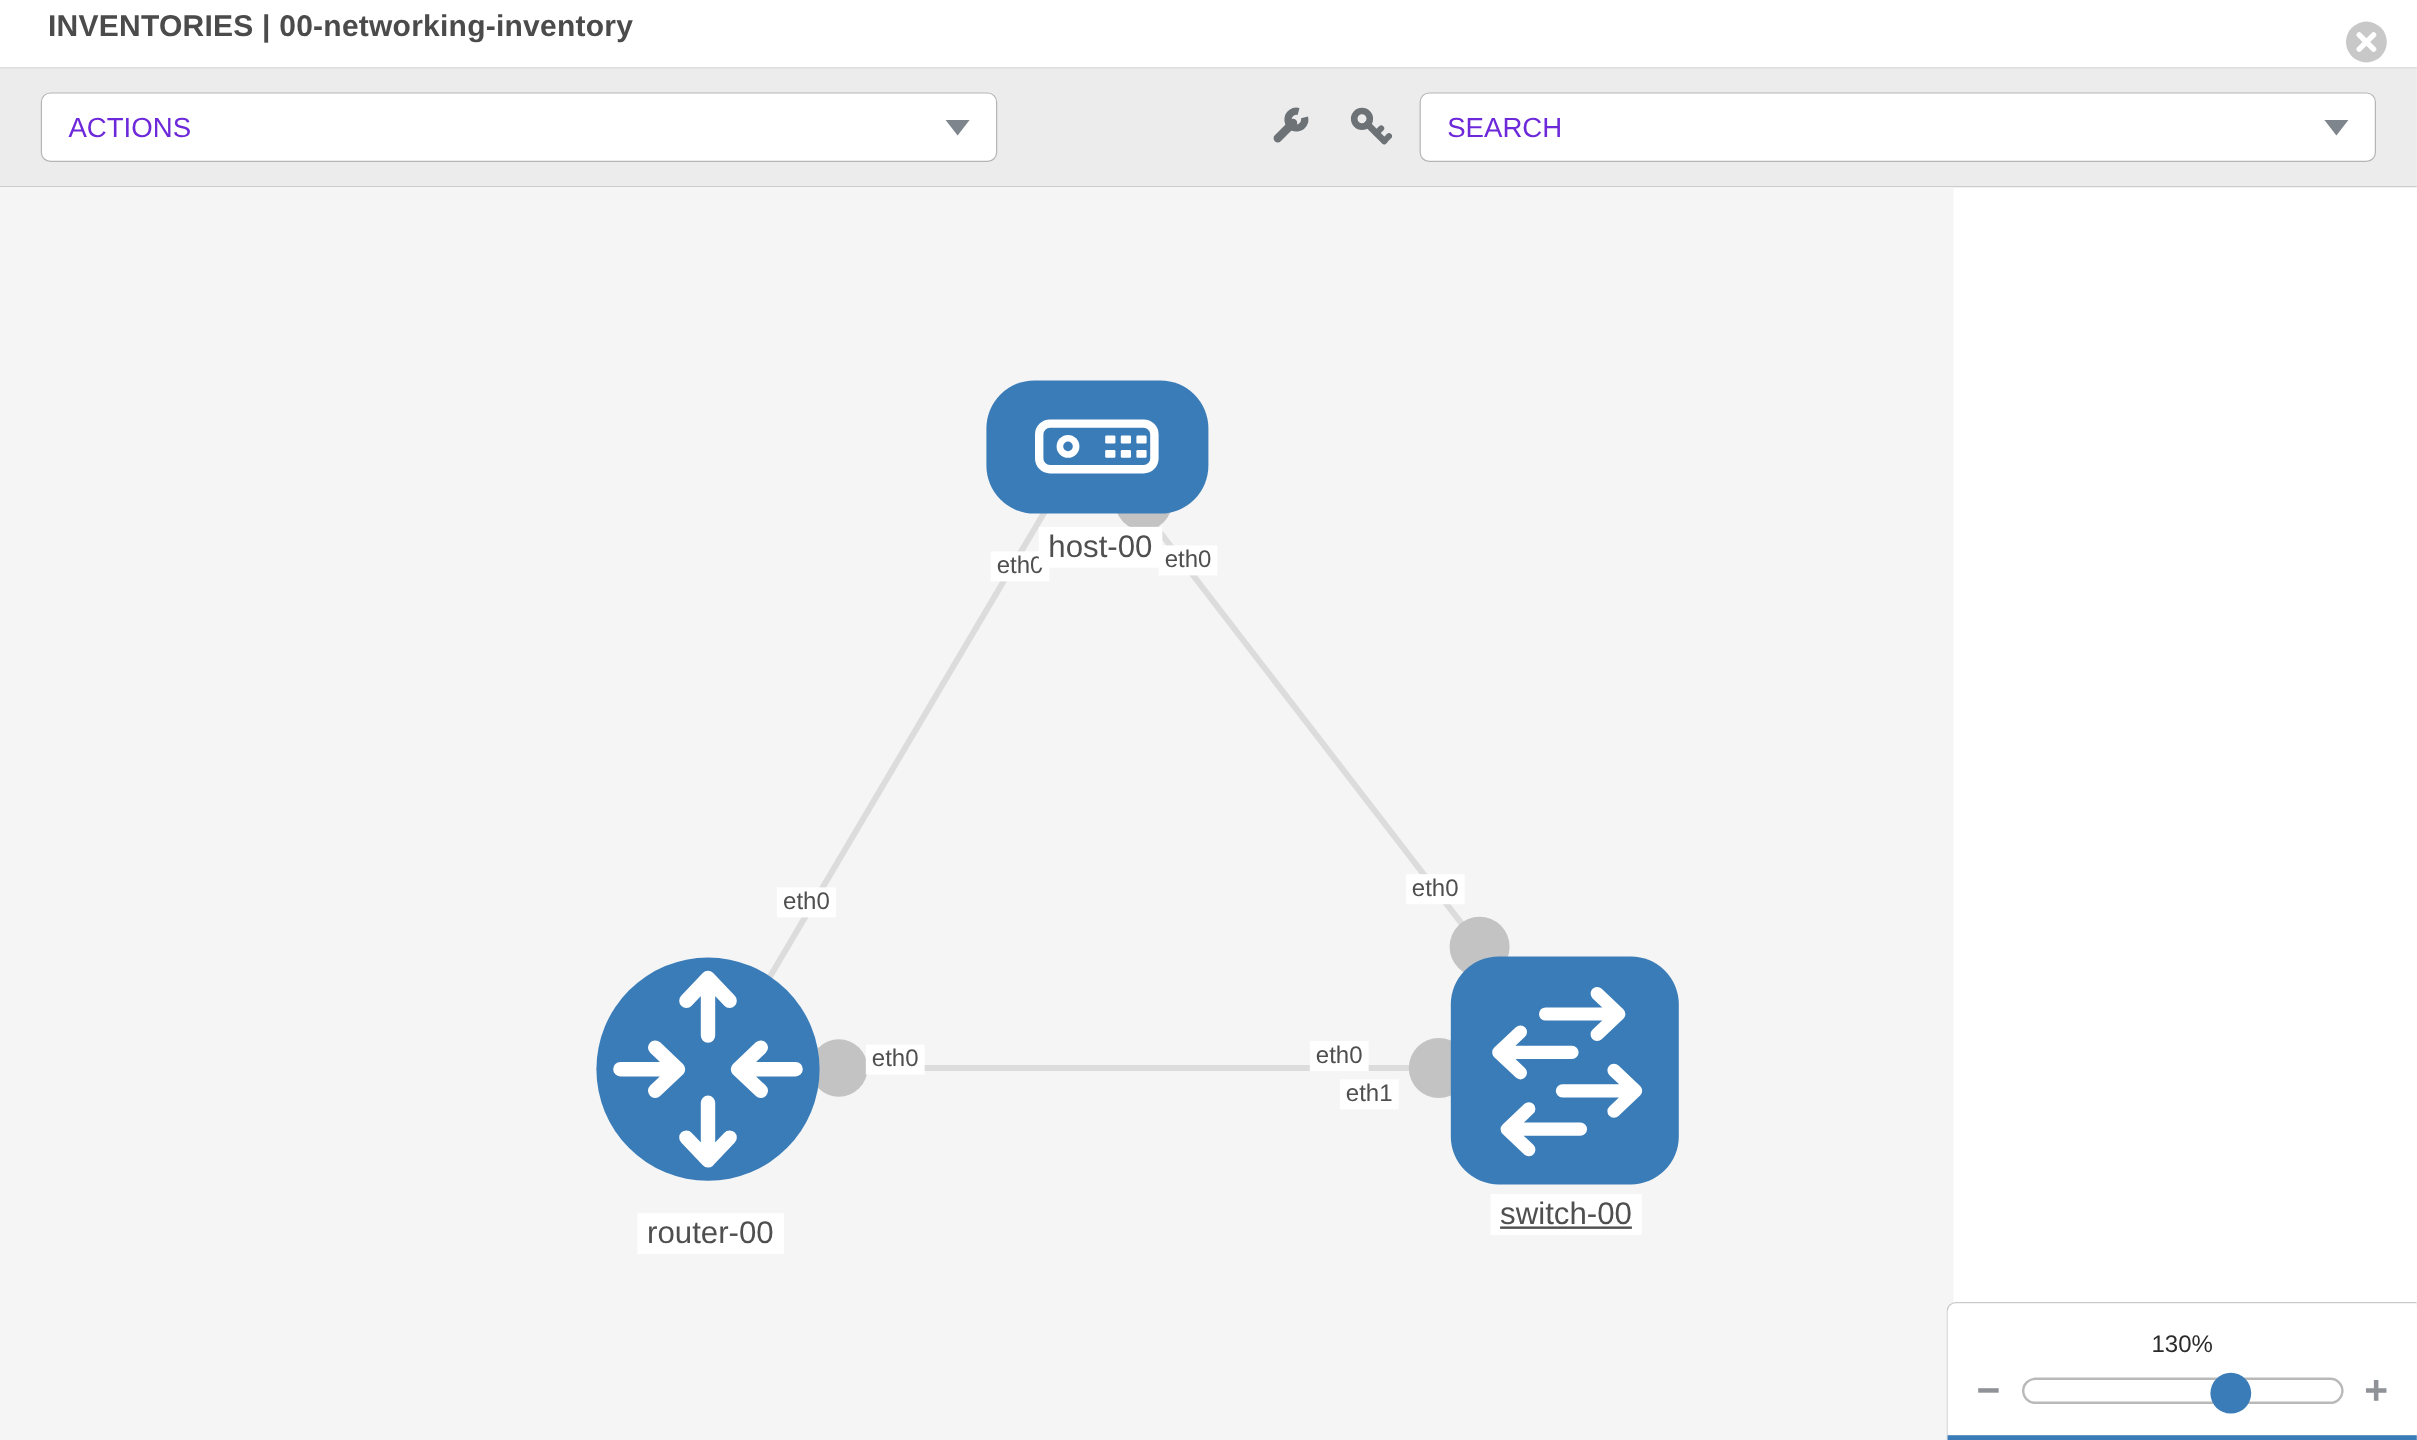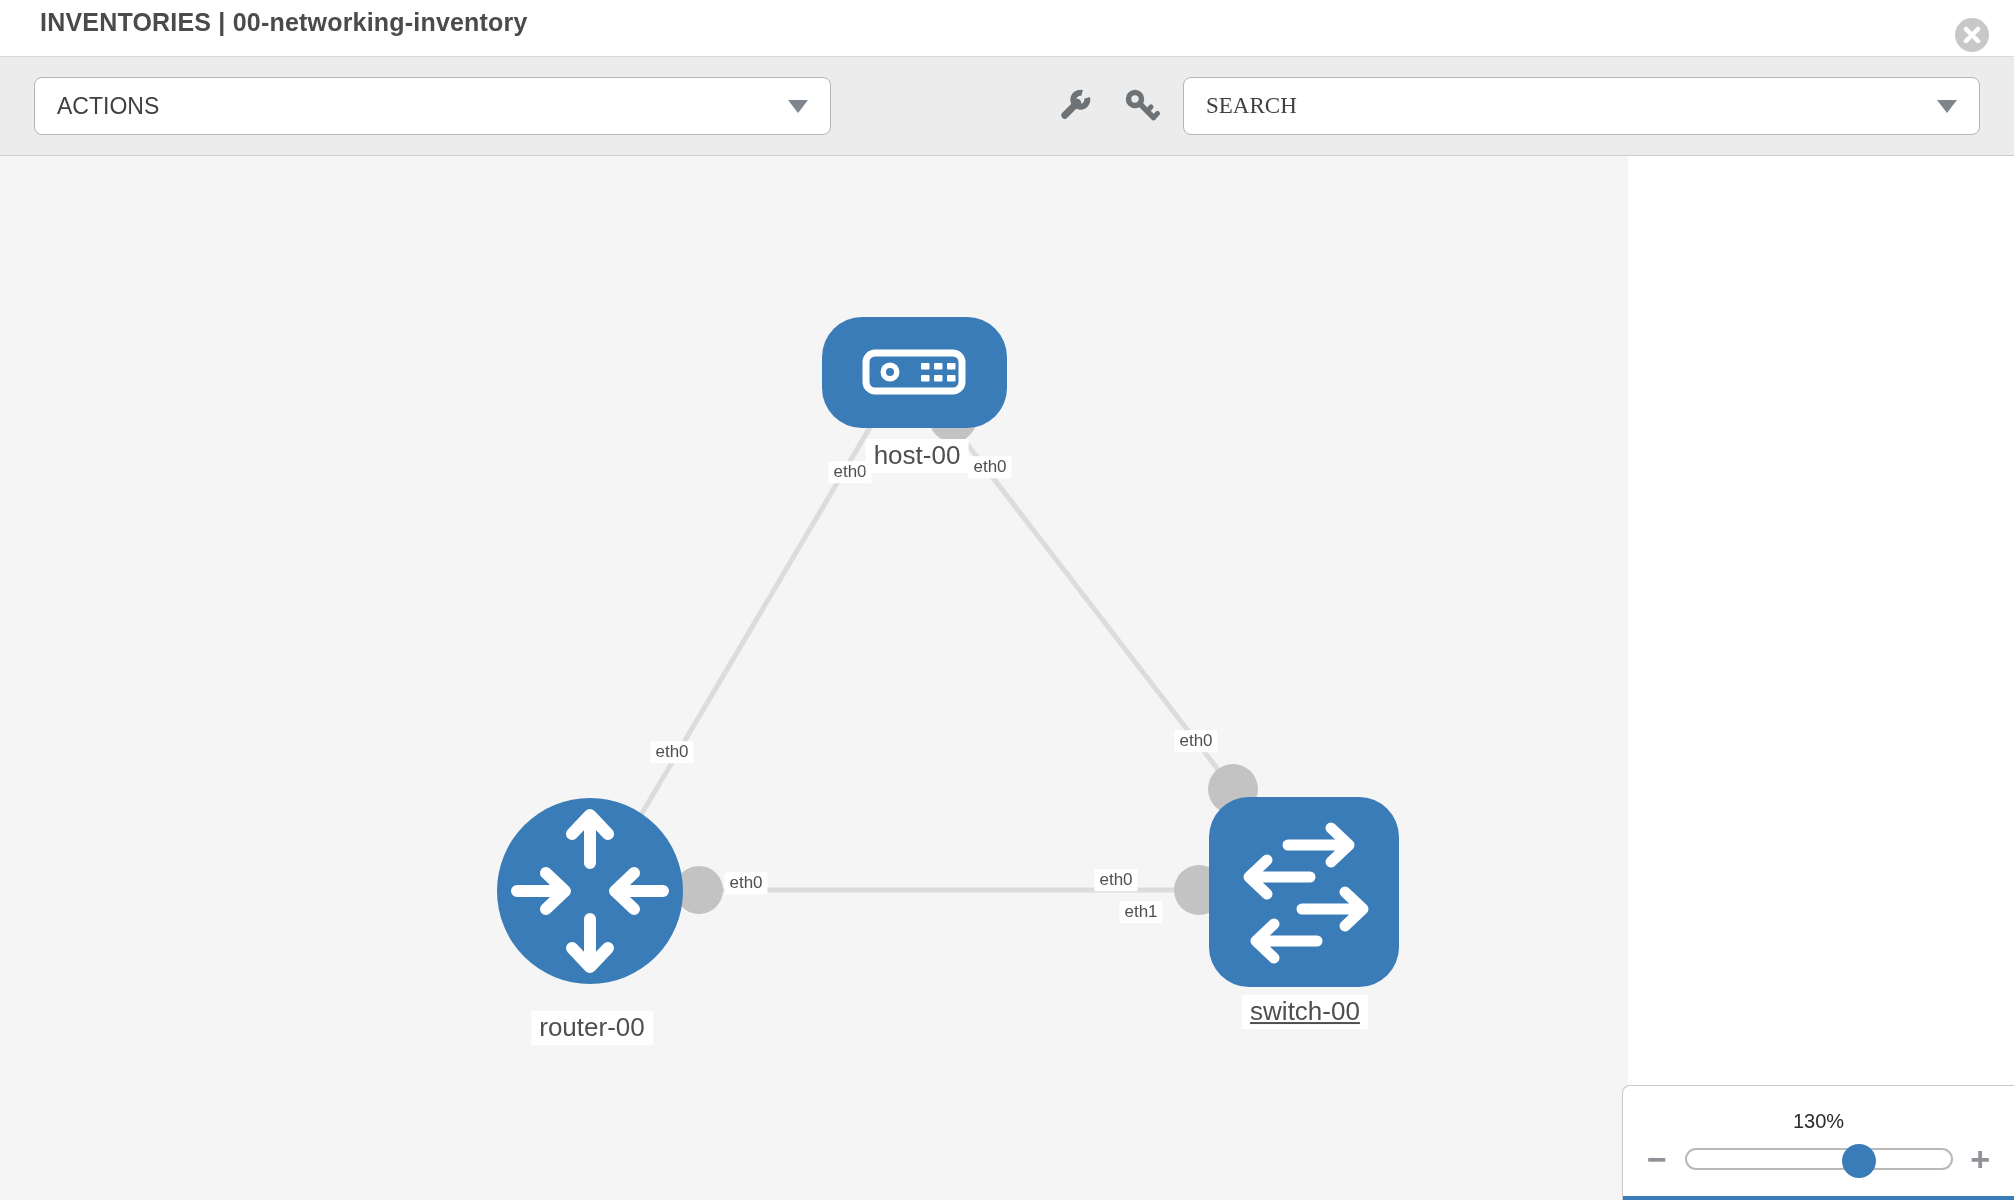--- a/index.html
+++ b/index.html
@@ -9,35 +9,35 @@
     background:#fff; display:flex; align-items:center; padding-left:40px; }
   .page-title { font-size:25px; font-weight:bold; color:#4b4b4b; letter-spacing:.2px; }
   .close-btn { position:absolute; right:25px; top:18px; width:34px; height:34px;
     border-radius:50%; background:#c8c8c8; display:flex; align-items:center;
     justify-content:center; cursor:pointer; }
   .toolbar { position:absolute; left:0; top:56px; width:2014px; height:100px;
     background:#ececec; border-top:1px solid #dadada; border-bottom:1px solid #cdcdcd;
     display:flex; align-items:center; padding:0 34px; }
   .selectbox { height:58px; width:797px; background:#fff; border:1px solid #b5b5b5;
     border-radius:8px; display:flex; align-items:center; justify-content:space-between;
-    padding:0 22px; color:#404040; font-size:23px; cursor:pointer; }
+    padding:0 22px; color:#6d28d9; font-size:23px; cursor:pointer; }
   .caret { width:0; height:0; border-left:10px solid transparent;
     border-right:10px solid transparent; border-top:13px solid #7f858d; }
   .icon-btn { width:46px; height:46px; display:flex; align-items:center;
     justify-content:center; cursor:pointer; }
   .icon-btn.first { margin-left:auto; }
   .icon-btn + .icon-btn { margin-left:22px; }
-  .searchbox { margin-left:18px;font-family:Liberation Serif, serif; }
+  .searchbox { margin-left:18px; }
   .canvas { position:absolute; left:0; top:156px; width:1628px; height:1044px;
     background:#f5f5f6; }
   .canvas svg.topo { position:absolute; left:0; top:0; }
   .chip { position:absolute; transform:translate(-50%,-50%); background:#fff;
     color:#4f4f4f; white-space:nowrap; line-height:1.15; }
   .chip.node-lbl { font-size:26px; padding:2px 8px; z-index:5; }
-  .chip.if-lbl { font-size:17px; padding:1px 5px; z-index:3; }
+  .chip.if-lbl { font-size:20px; padding:1px 5px; z-index:3; }
   .chip.if-over { z-index:4; }
   .zoom-panel { position:absolute; left:1622px; top:1085px; width:392px; height:115px;
     background:#fff; border-left:1px solid #c9c9c9; border-top:1px solid #c9c9c9;
     border-top-left-radius:8px; }
   .zoom-level { text-align:center; margin-top:24px; font-size:20px; color:#2b2b2b; }
   .zoom-row { display:flex; align-items:center; justify-content:space-between;
     padding:0 24px; margin-top:9px; }
   .zoom-sign { font-size:34px; font-weight:bold; color:#8f9398; line-height:1;
     cursor:pointer; user-select:none; }
   .slider-track { position:relative; width:268px; height:22px; background:#fff;

